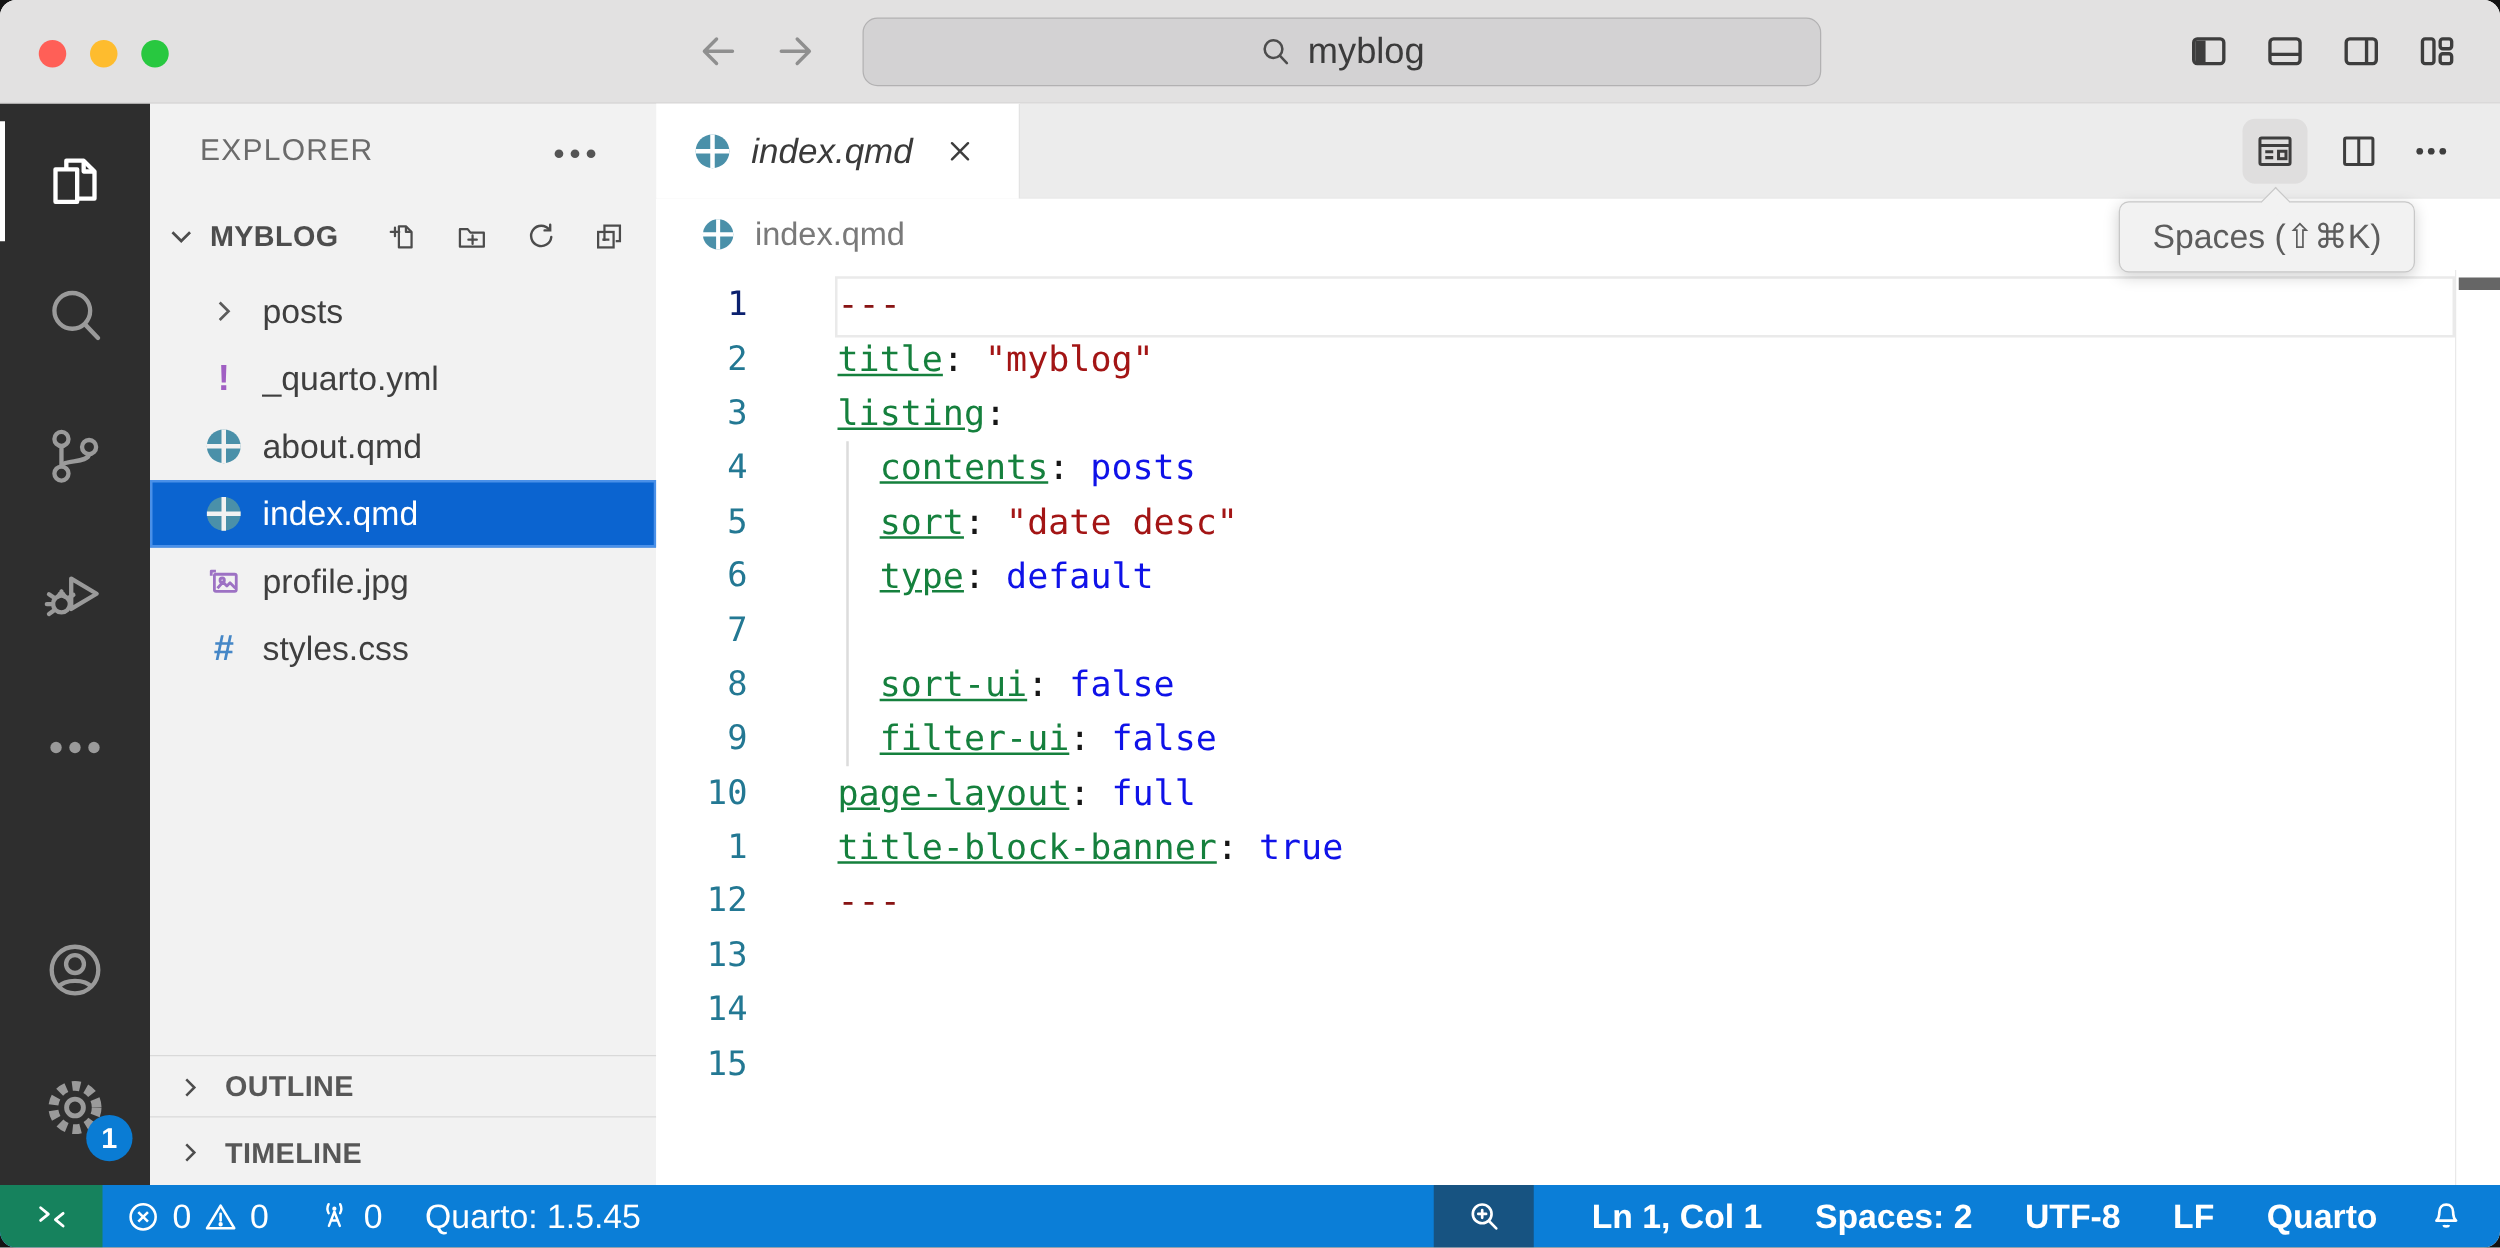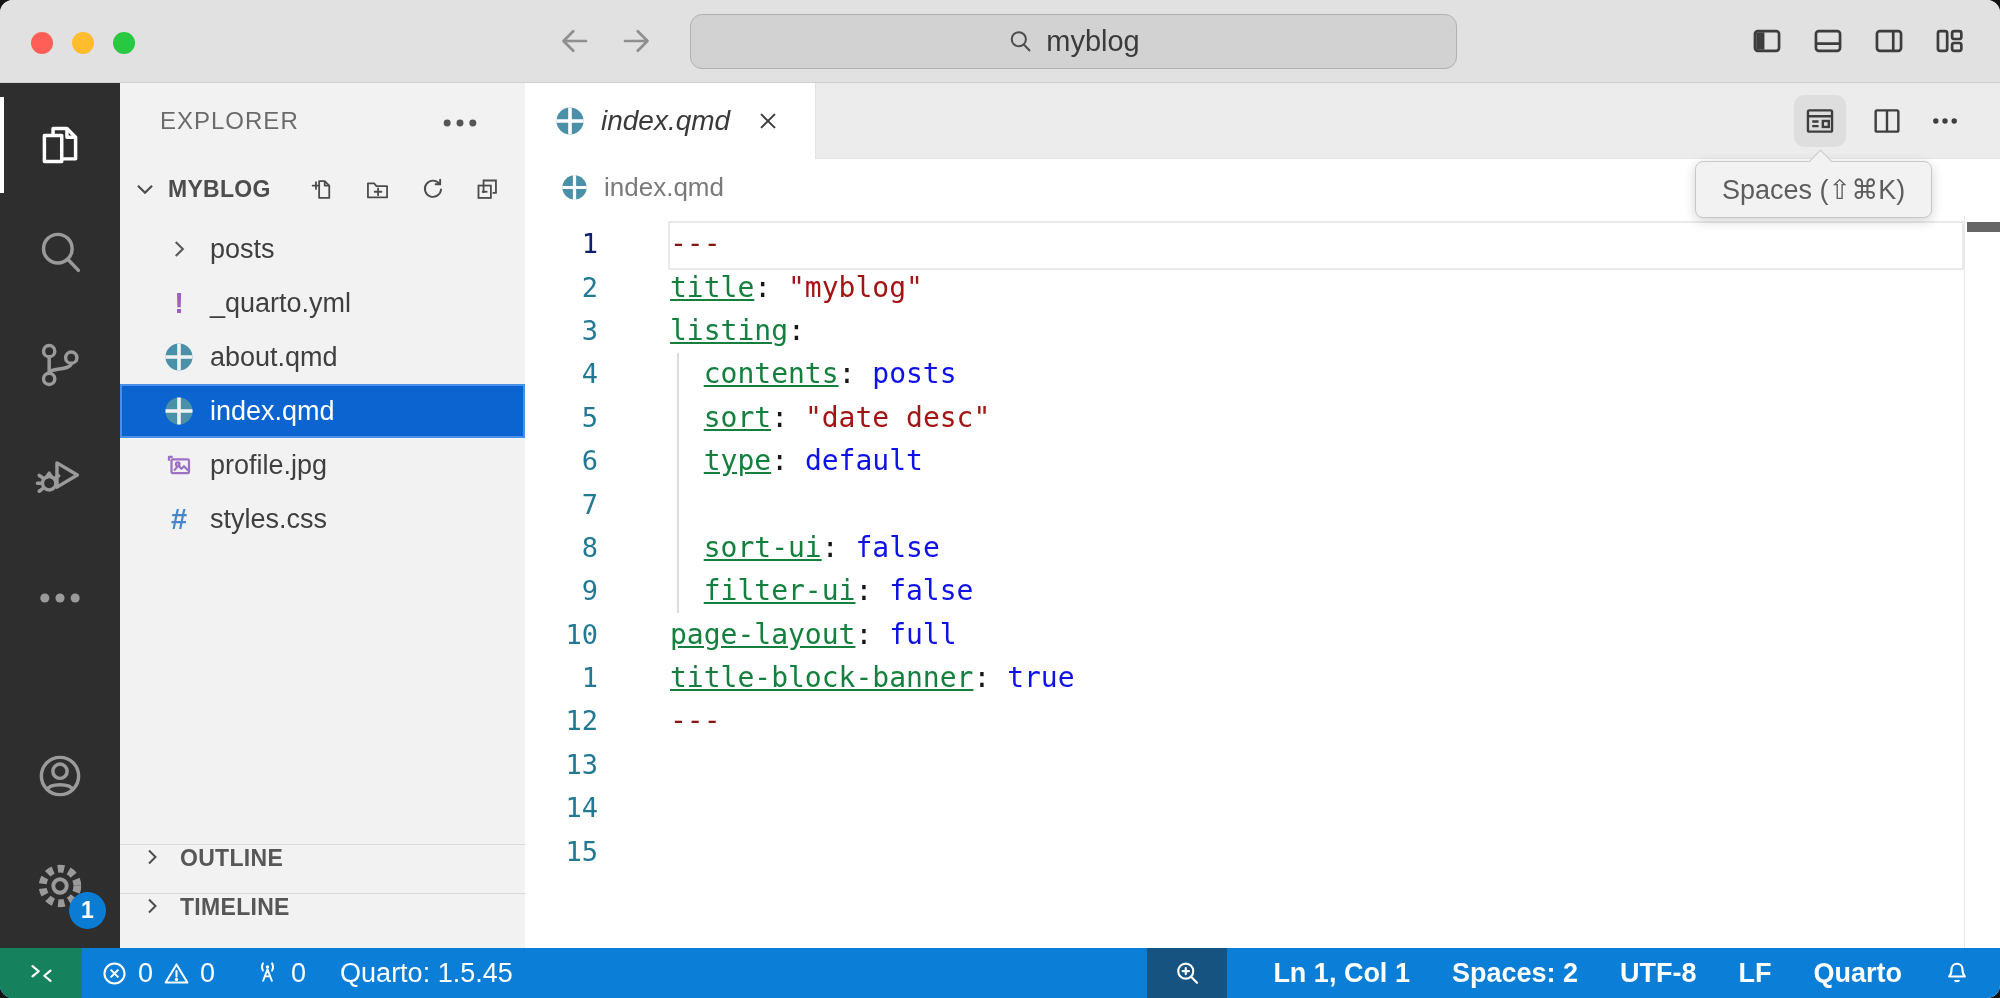--- a/index.html
+++ b/index.html
@@ -43,21 +43,21 @@
   .sb-tools .ic{width:27px;height:27px;}
   .files{position:absolute;top:139px;left:0;right:0;}
   .file-row{height:54px;display:flex;align-items:center;font-size:27px;position:relative;cursor:pointer;}
   .file-ic{position:absolute;left:42px;width:34px;height:34px;display:flex;align-items:center;justify-content:center;}
   .file-label{margin-left:90px;}
   .file-row.selected{background:var(--selection,#0b64d0);color:#fff;outline:2px solid #4a90e8;outline-offset:-2px;}
   .glyph{font-weight:700;font-size:29px;line-height:1;}
   .glyph.yaml{color:#a05fc3;}
   .glyph.css{color:#4587c7;font-weight:700;}
   .chev-ic{color:#5c5c5c;}
-  .sb-section{position:absolute;left:0;right:0;border-top:1px solid #d9d9d9;display:flex;font-weight:700;font-size:23px;color:#575757;cursor:pointer;}
+  .sb-section{position:absolute;left:0;right:0;border-top:1px solid #d9d9d9;display:flex;align-items:center;font-weight:700;font-size:23px;color:#575757;cursor:pointer;}
   .sb-section .chev{width:24px;height:24px;margin-left:20px;color:#4d4d4d;}
   .sb-section span{margin-left:16px;letter-spacing:.3px;}
   .sec-outline{top:761px;height:49px;}
   .sec-timeline{top:810px;height:56px;}
 
   
   .editor{flex:1;position:relative;background:#fff;}
   .tabbar{position:absolute;top:0;left:0;right:0;height:75px;background:#ececec;border-bottom:1px solid #e7e7e7;}
   .tab{position:absolute;left:0;top:0;width:290px;height:76px;background:#fff;display:flex;align-items:center;border-right:1px solid #e3e3e3;cursor:pointer;}
   .tab-ic{margin-left:30px;width:30px;height:30px;}

